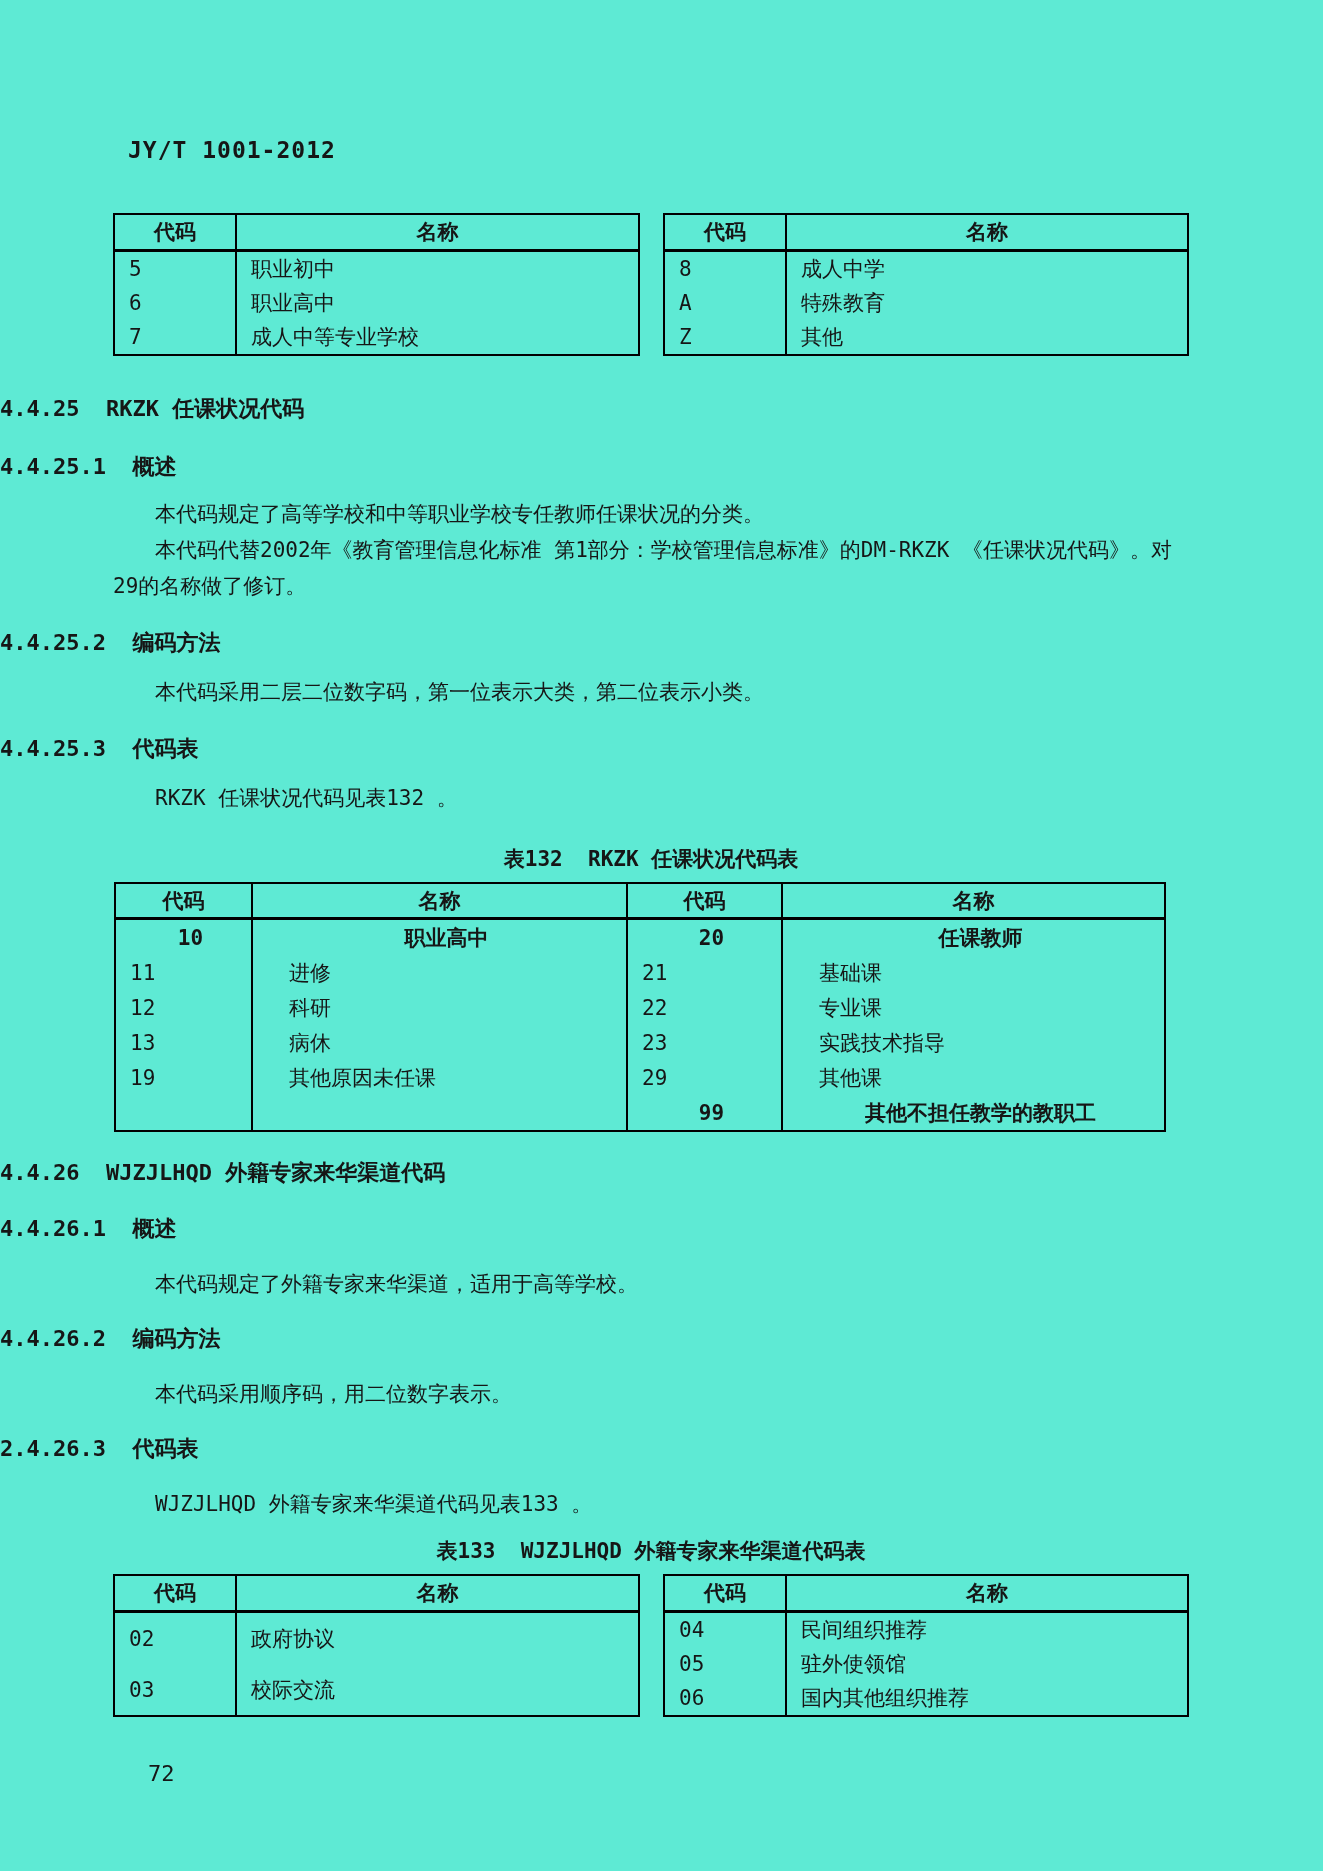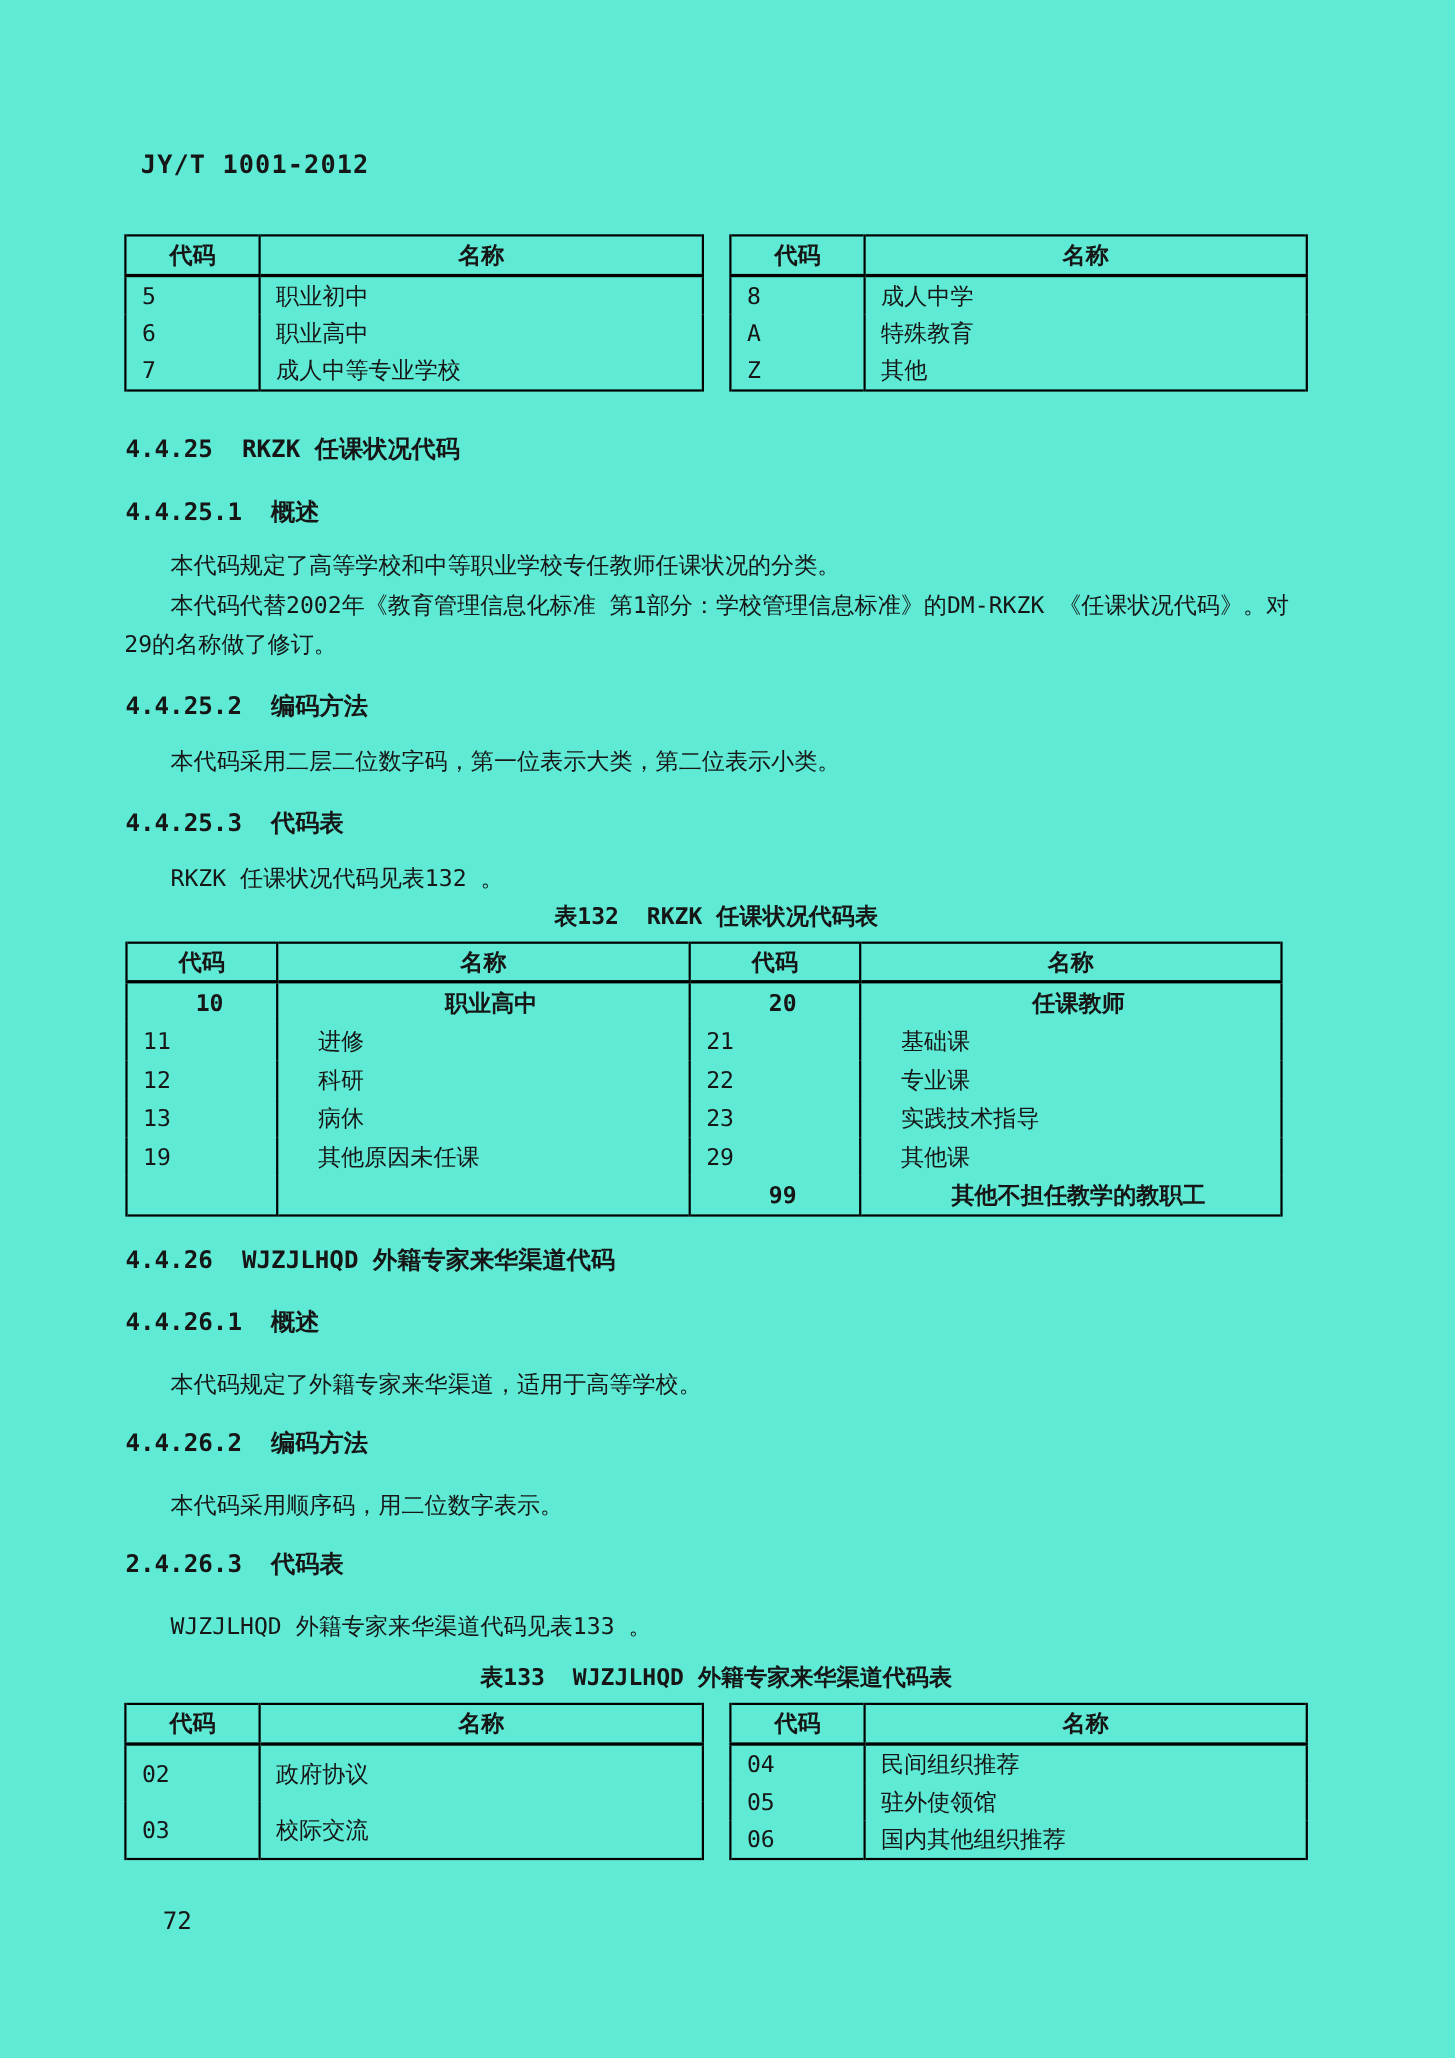--- a/index.html
+++ b/index.html
@@ -57,21 +57,20 @@
   
   table.big { width: 1050px; margin-left: 114px; margin-top: 8px; }
   table.big col.b1 { width: 137px; }
   table.big col.b2 { width: 375px; }
   table.big col.b3 { width: 155px; }
   table.big col.b4 { width: 383px; }
   table.big th { height: 33px; }
   table.big td { height: 35px; }
   
   .h2, .h3 {
-    margin-left: 114px;
     font-family: "DejaVu Sans Mono", "Liberation Sans", sans-serif;
     font-size: 22px; font-weight: 700; line-height: 30px;
     white-space: pre-wrap;
   }
   .body-text {
     margin: 0 0 0 113px;
     width: 1080px;
     font-size: 21px; line-height: 36px;
     text-indent: 2em;
     white-space: pre-wrap;
@@ -83,21 +82,21 @@
     font-size: 21px; font-weight: 700; line-height: 30px;
     white-space: pre-wrap;
   }
   .page-number {
     margin: 44px 0 0 148px;
     font-size: 22px; line-height: 26px;
   }
   
   .mt38 { margin-top: 38px; } .mt28 { margin-top: 28px; } .mt26 { margin-top: 26px; }
   .mt24 { margin-top: 24px; } .mt22 { margin-top: 22px; } .mt16 { margin-top: 16px; }
-  .mt14 { margin-top: 14px; } .mt10 { margin-top: 2px; } .mt0 { margin-top: 0; }
+  .mt14 { margin-top: 14px; } .mt10 { margin-top: 28px; } .mt0 { margin-top: 0; }
 </style>
 </head>
 <body>
 
 <div class="page">
 
   <div class="doc-code">JY/T 1001-2012</div>
 
   <div class="pair pair-top">
     <table class="ct">

